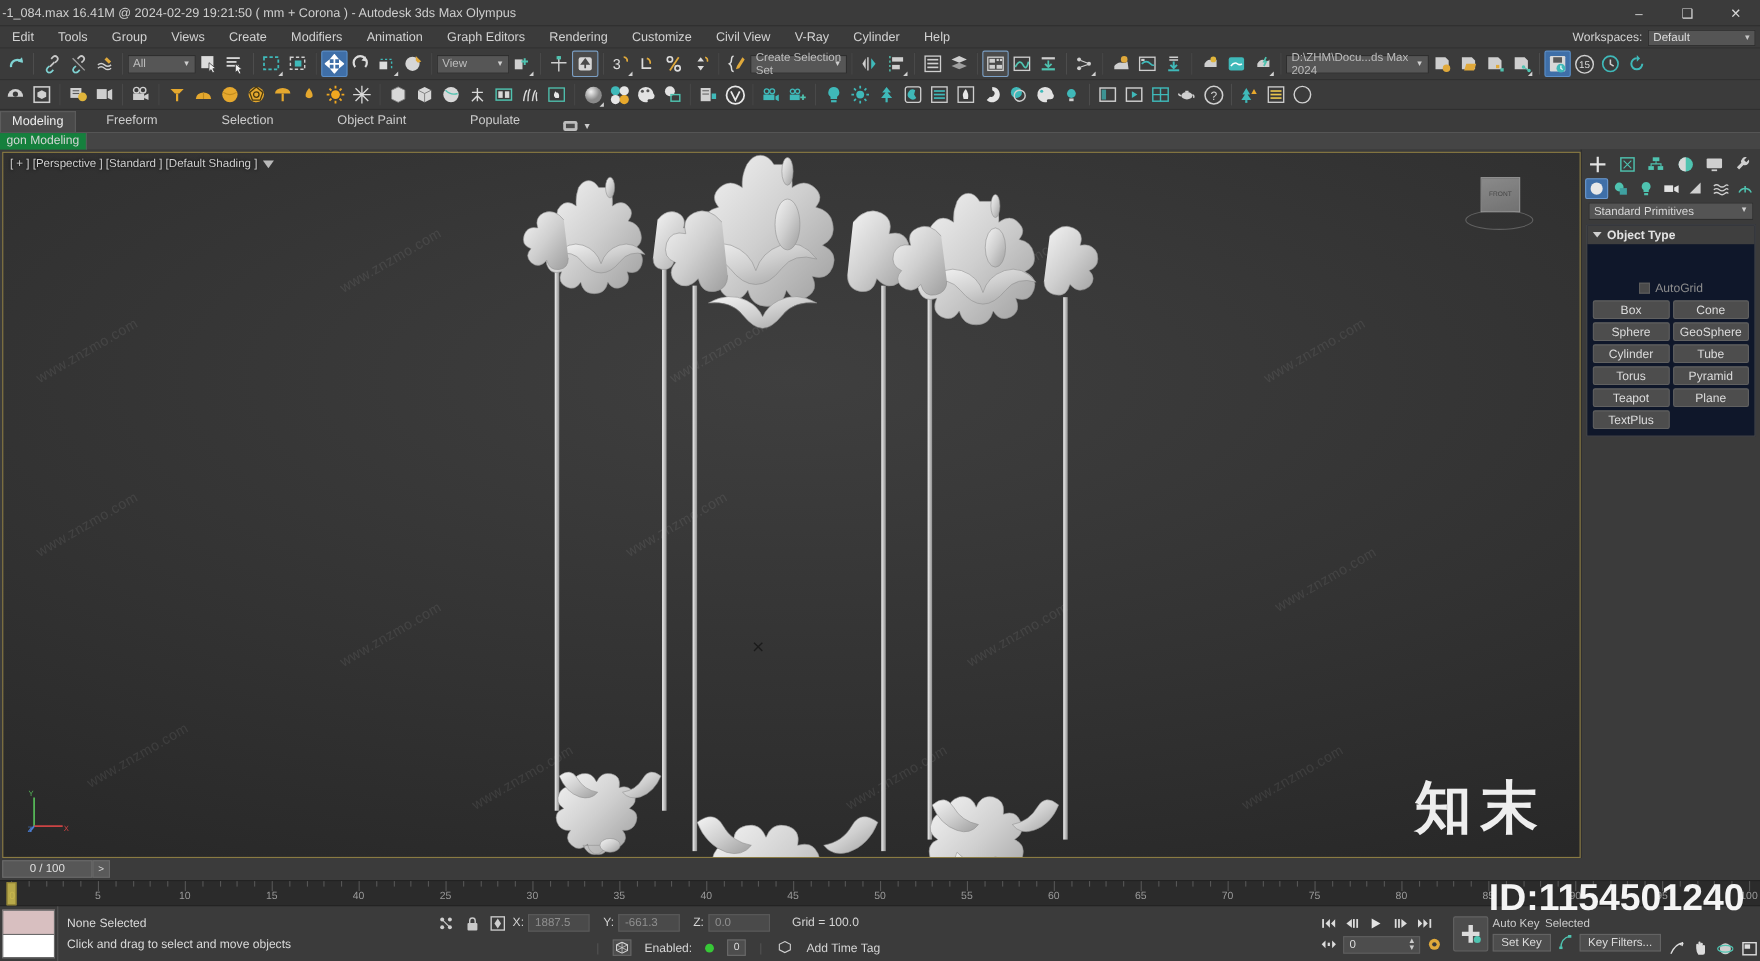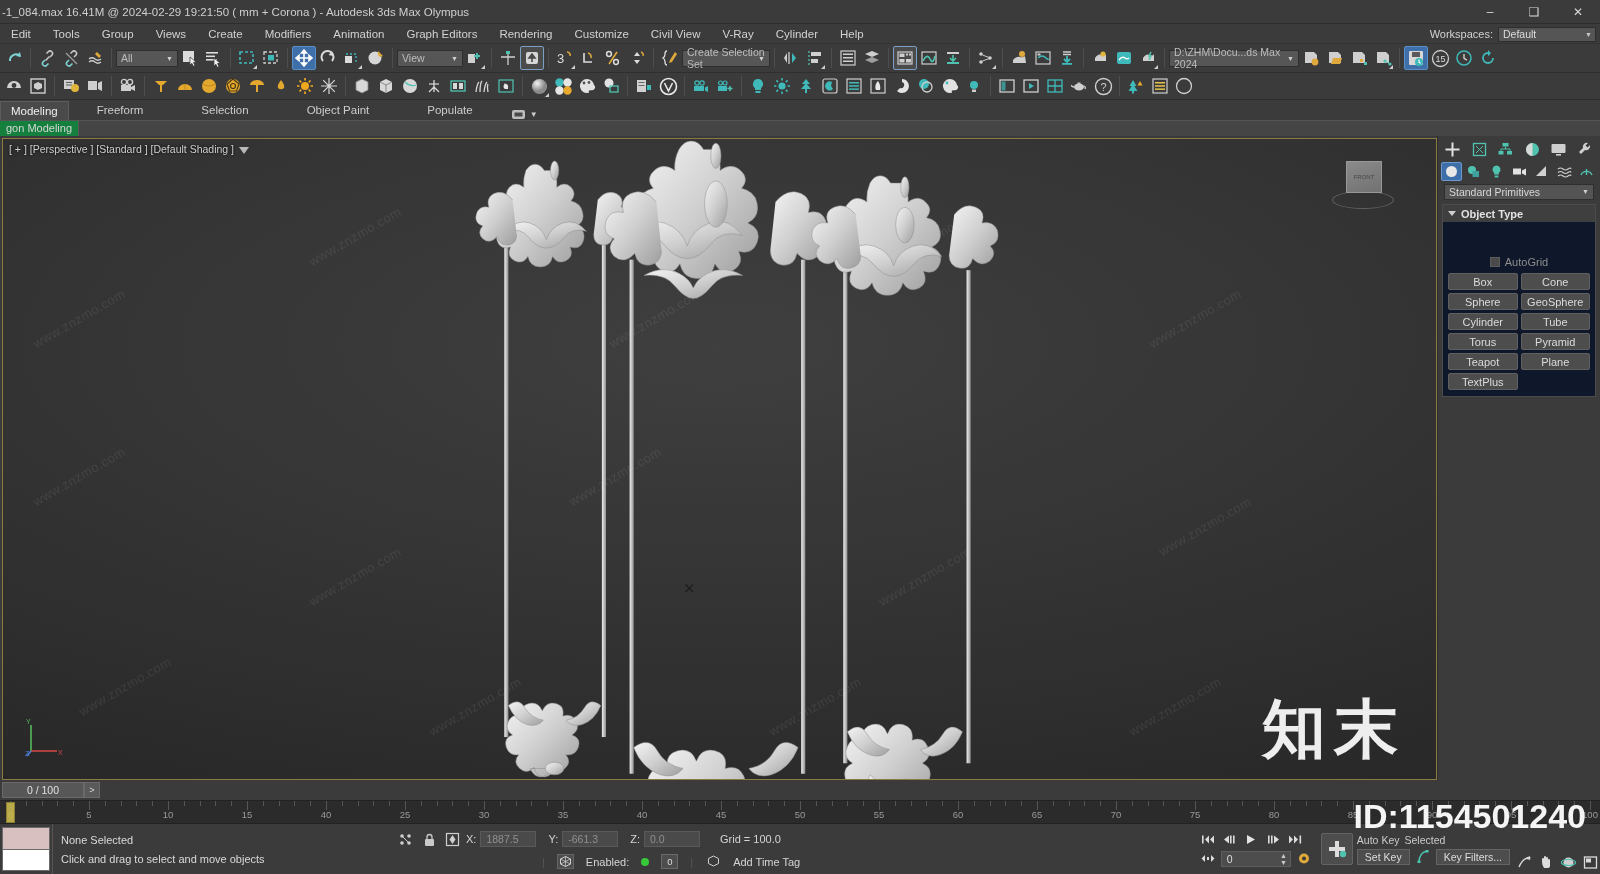--- a/index.html
+++ b/index.html
@@ -958,21 +958,21 @@
             <path d="M6 34 V8" stroke="#55b858" stroke-width="1.6"></path>
             <path d="M6 34 H32" stroke="#cc4444" stroke-width="1.6"></path>
             <path d="M6 34 l-4 5" stroke="#4a7fd6" stroke-width="1.6"></path>
             <text x="33" y="38" font-size="7" fill="#cc4444" font-family="Liberation Sans">X</text>
             <text x="1" y="7" font-size="7" fill="#55b858" font-family="Liberation Sans">Y</text>
             <text x="0" y="39" font-size="7" fill="#4a7fd6" font-family="Liberation Sans">Z</text>
           </svg>
         </div>
 
         <div class="wm-big" style="right:30px; bottom:18px; text-align:right;">
-          <div style="font-size:64px; font-weight:bold; color:rgba(255,255,255,0.92); letter-spacing:8px; line-height:1;">知末</div>
+          <div style="font-size:52px; font-weight:bold; color:rgba(255,255,255,0.92); letter-spacing:8px; line-height:1;">知末</div>
         </div>
       </div>
     </div>
 
     <div class="cmdpanel">
       <div class="cp-tabs">
         <div class="cp-tab">
           <svg width="17" height="17" viewBox="0 0 17 17">
               <path d="M8.5 1.5 v14 M1.5 8.5 h14" stroke="#e2e2e2" stroke-width="2"></path>
             </svg>

